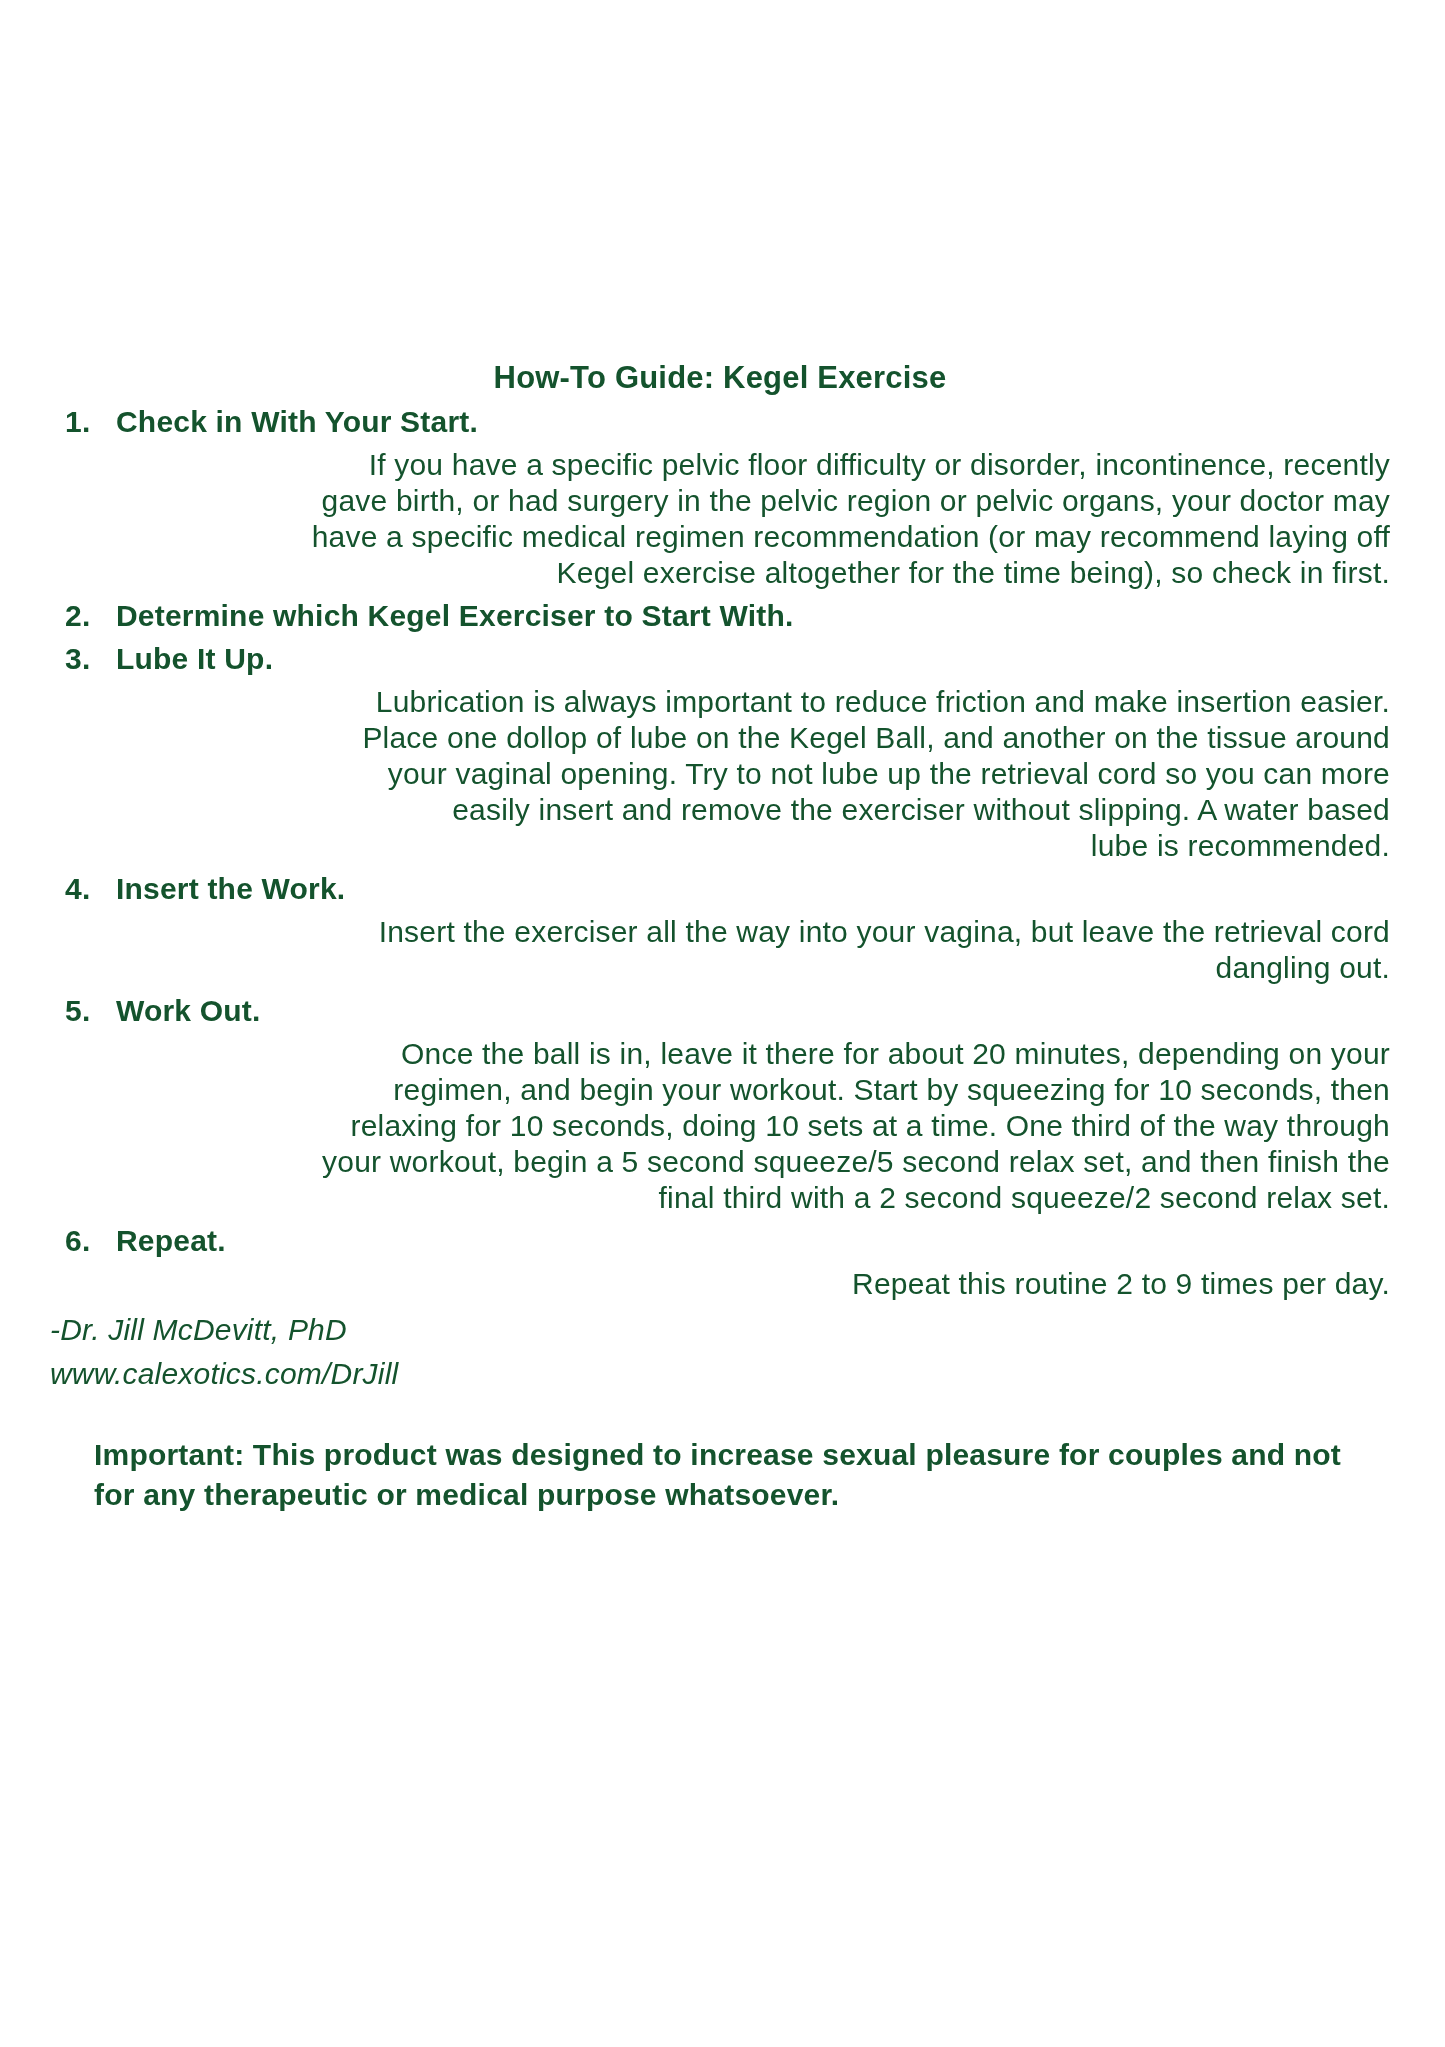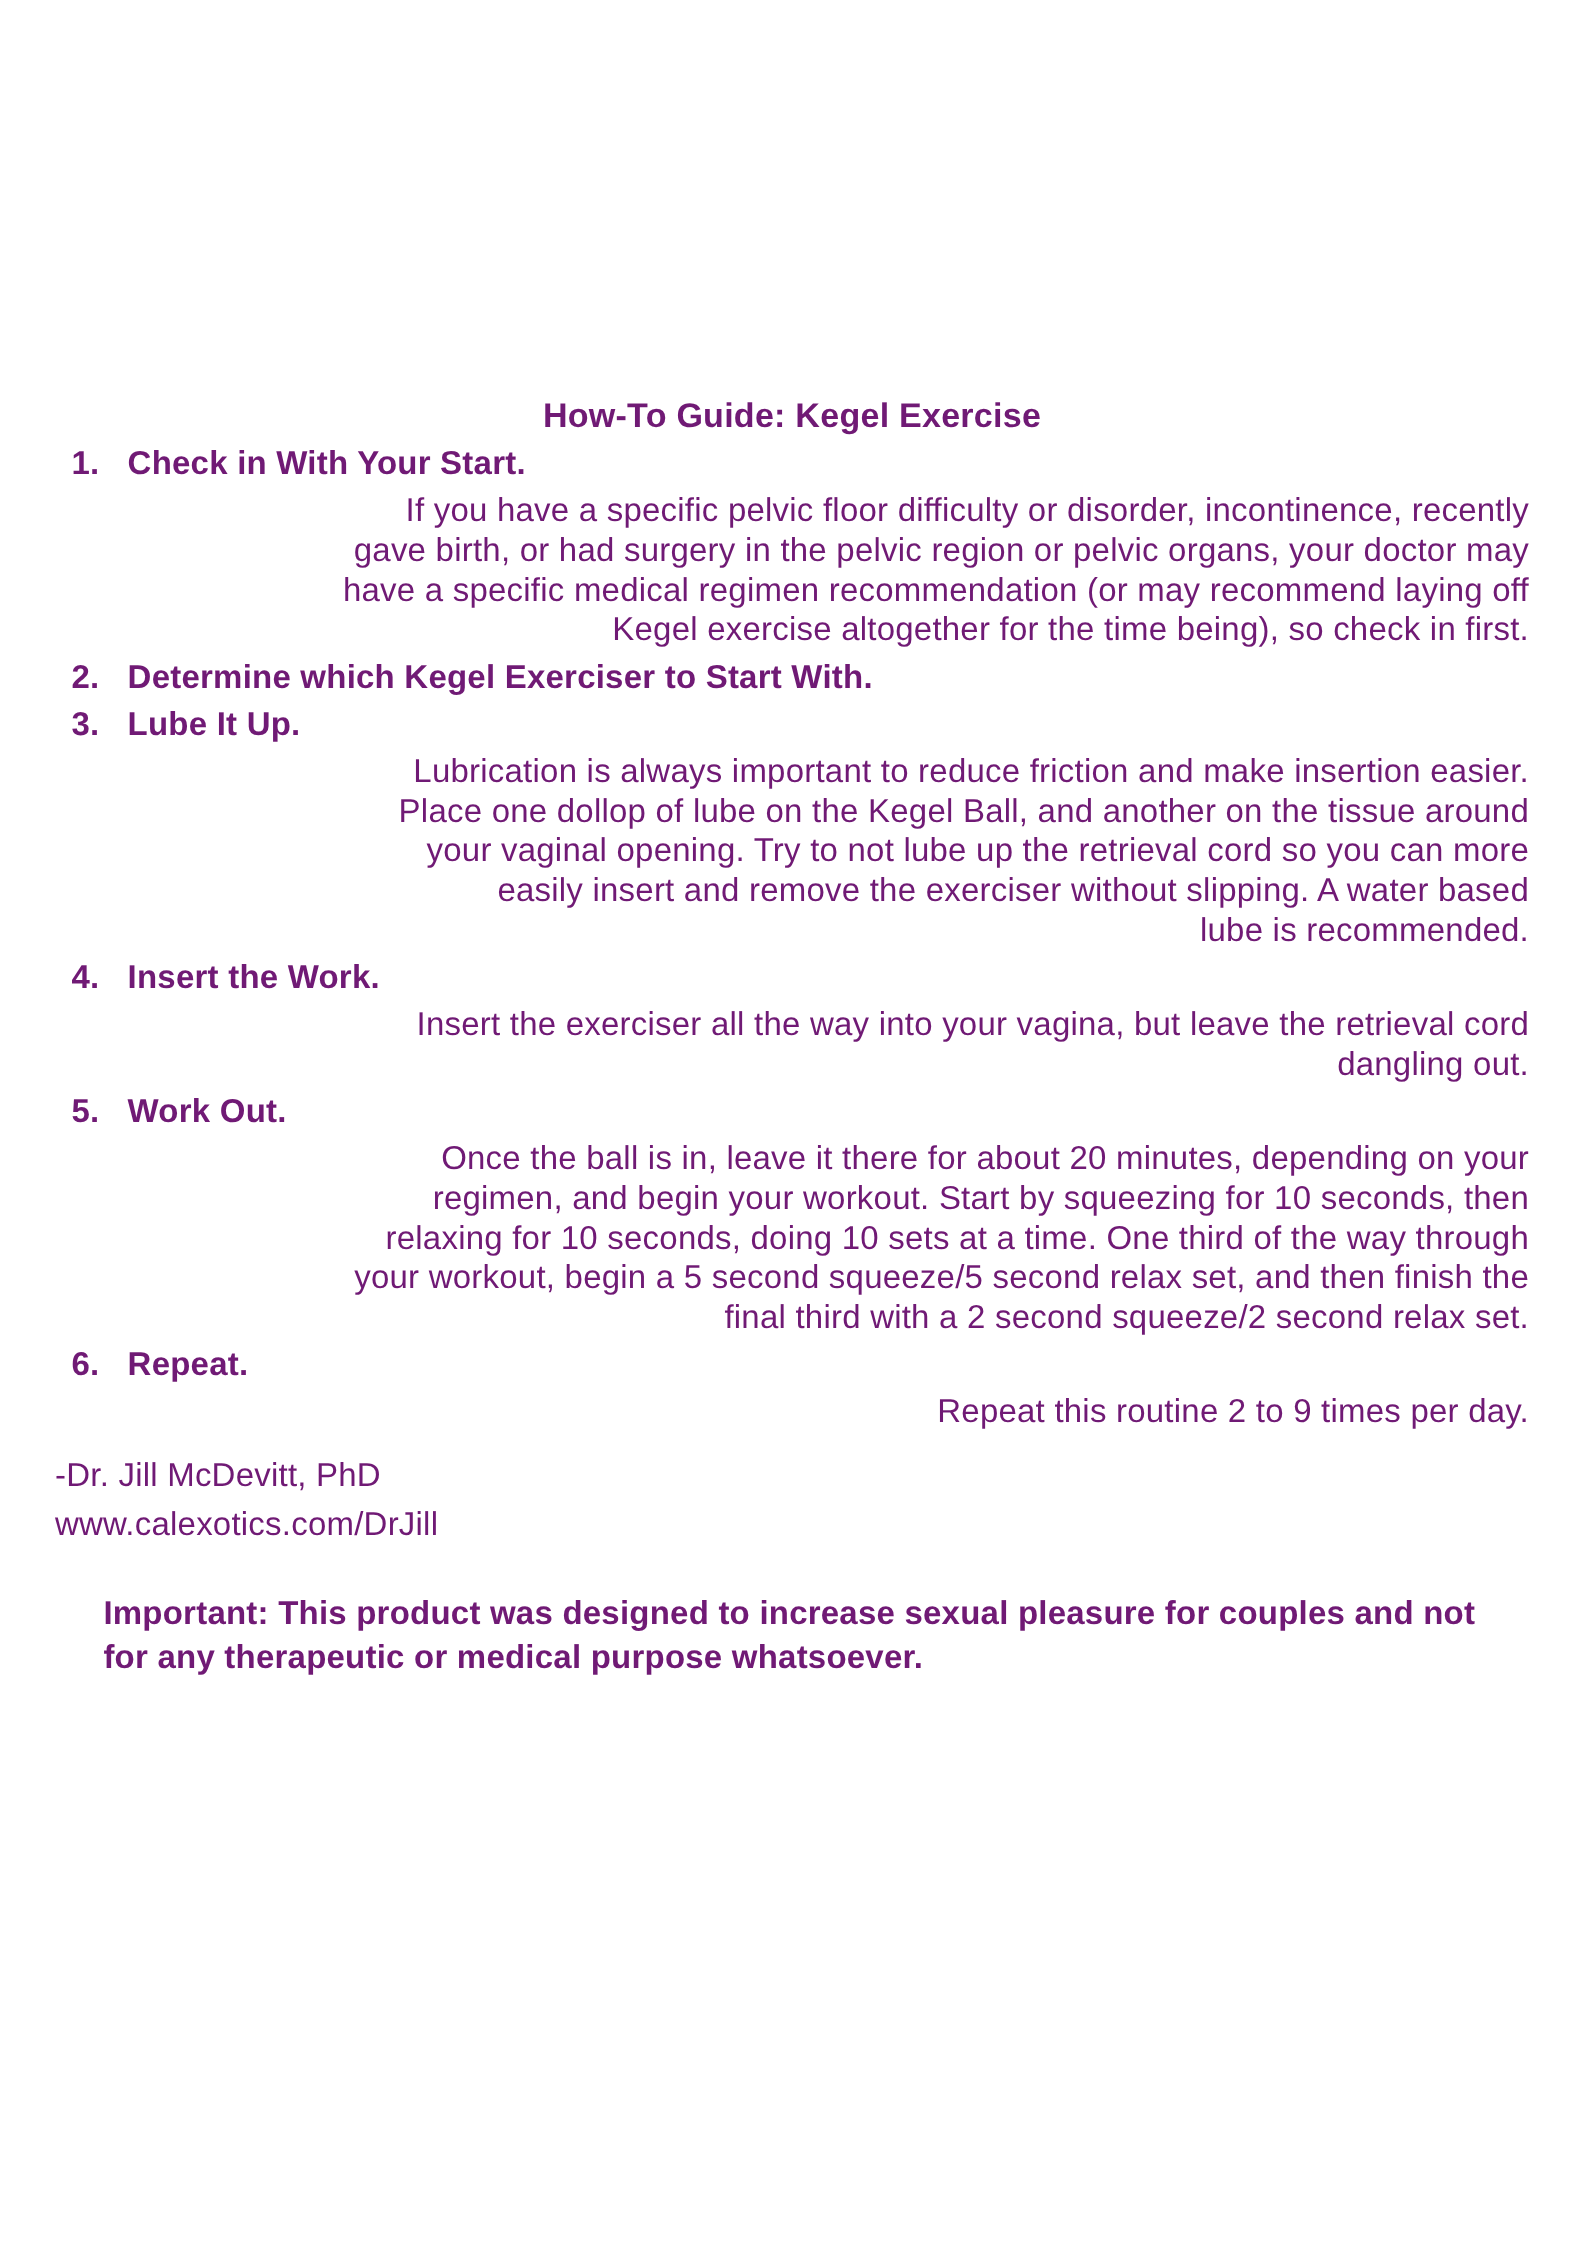--- a/index.html
+++ b/index.html
@@ -6,21 +6,21 @@
     margin: 0;
     padding: 0;
     background: #ffffff;
   }
   .page {
     position: relative;
     width: 1445px;
     height: 2047px;
     background: #ffffff;
     font-family: "Liberation Sans", sans-serif;
-    color: #701a75;
+    color: #14532d;
     overflow: hidden;
   }
   .content {
     position: absolute;
     left: 50px;
     top: 360px;
     width: 1340px;
   }
   .doc-title {
     text-align: center;
@@ -54,21 +54,22 @@
   }
   .step-body {
     font-size: 30px;
     line-height: 36px;
     letter-spacing: 0.2px;
     white-space: pre-line;
     margin: 0;
     text-align: right;
   }
   .signature {
-    margin-top: 22px;
+    margin-top: 10px;
+    font-style: italic;
   }
   .sig-line {
     font-size: 30px;
     line-height: 36px;
     letter-spacing: 0.2px;
     margin-bottom: 8px;
   }
   .important-note {
     margin-top: 43px;
     font-weight: bold;

